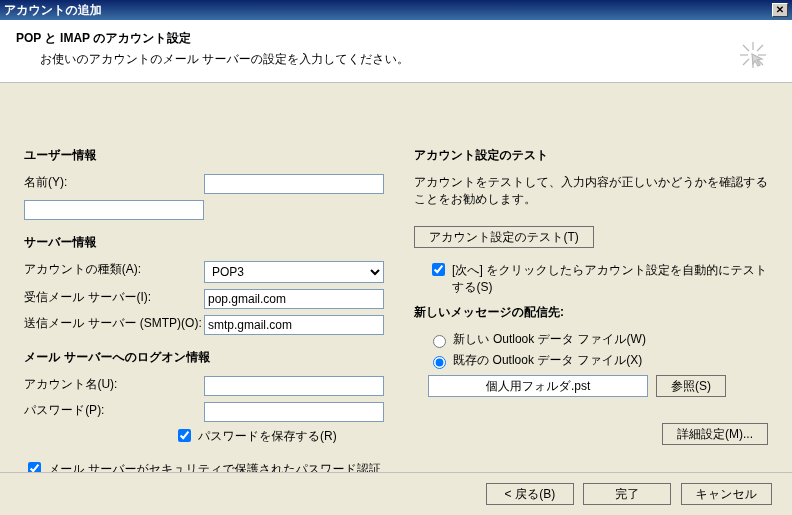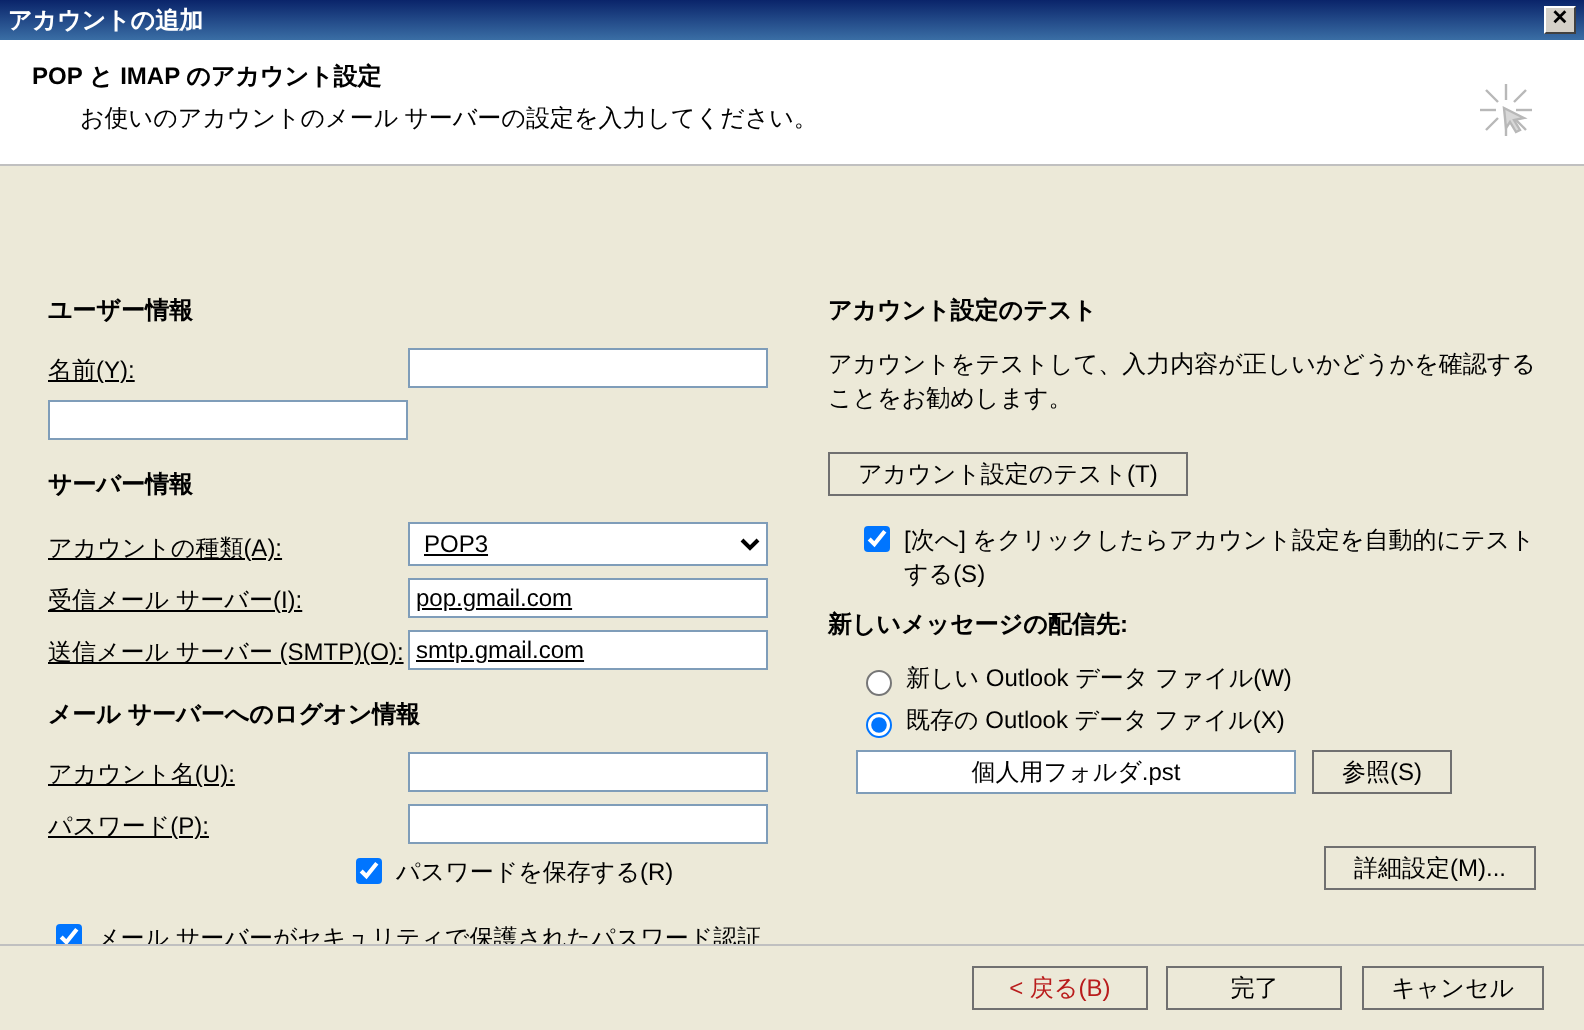--- a/index.html
+++ b/index.html
@@ -42,37 +42,37 @@
     font-family: Arial;
   }
   .body {
     padding: 20px 24px 10px 24px;
     display:flex;
     gap: 30px;
     margin-top: 40px;
   }
   .col { flex:1; }
   .section-title { font-weight:bold; margin: 4px 0 10px 0; }
-  .field-row { display:flex; align-items:flex-end; margin-bottom:6px;text-decoration:underline; }
+  .field-row { display:flex; align-items:flex-start; margin-bottom:6px; }
   .field-row label { width: 180px; }
   .field-row input[type=text], .field-row input[type=password], .field-row select {
     width: 180px; height:20px; border:1px solid #7f9db9; background:#fff;
     font-family:inherit; font-size:12px; padding:1px 3px;
   }
   .field-row select { height:22px; }
   .checkbox-row { display:flex; align-items:flex-start; gap:4px; margin:4px 0; }
   .checkbox-row input { margin-top:1px; }
   .checkbox-row .lbl { flex:1; }
   .indent-check { margin-left:150px; }
   .btn {
     background:#ece9d8; border:1px solid #707070;
     padding:2px 14px; height:22px; font-family:inherit; font-size:12px;
     cursor:pointer; min-width:90px;
   }
-  .btn:disabled { color:#b91c1c; }
+  .btn:disabled { color:#000000; }
   .radio-row { display:flex; align-items:center; gap:4px; margin:4px 0 4px 14px; }
   .data-file-row { display:flex; align-items:center; gap:8px; margin:6px 0 0 14px; }
   .data-file-row input[type=text]{ width:220px; height:22px; border:1px solid #7f9db9; background:#fff; text-align:center; font-family:inherit; font-size:12px;}
   .advanced-row { text-align:right; margin-top:26px; }
   .footer {
     position:absolute; bottom:0; left:0; right:0;
     background:#ece9d8; border-top:1px solid #c0c0c0;
     padding:10px 20px; text-align:right;
   }
   .footer .btn { min-width:88px; margin-left:6px; }

